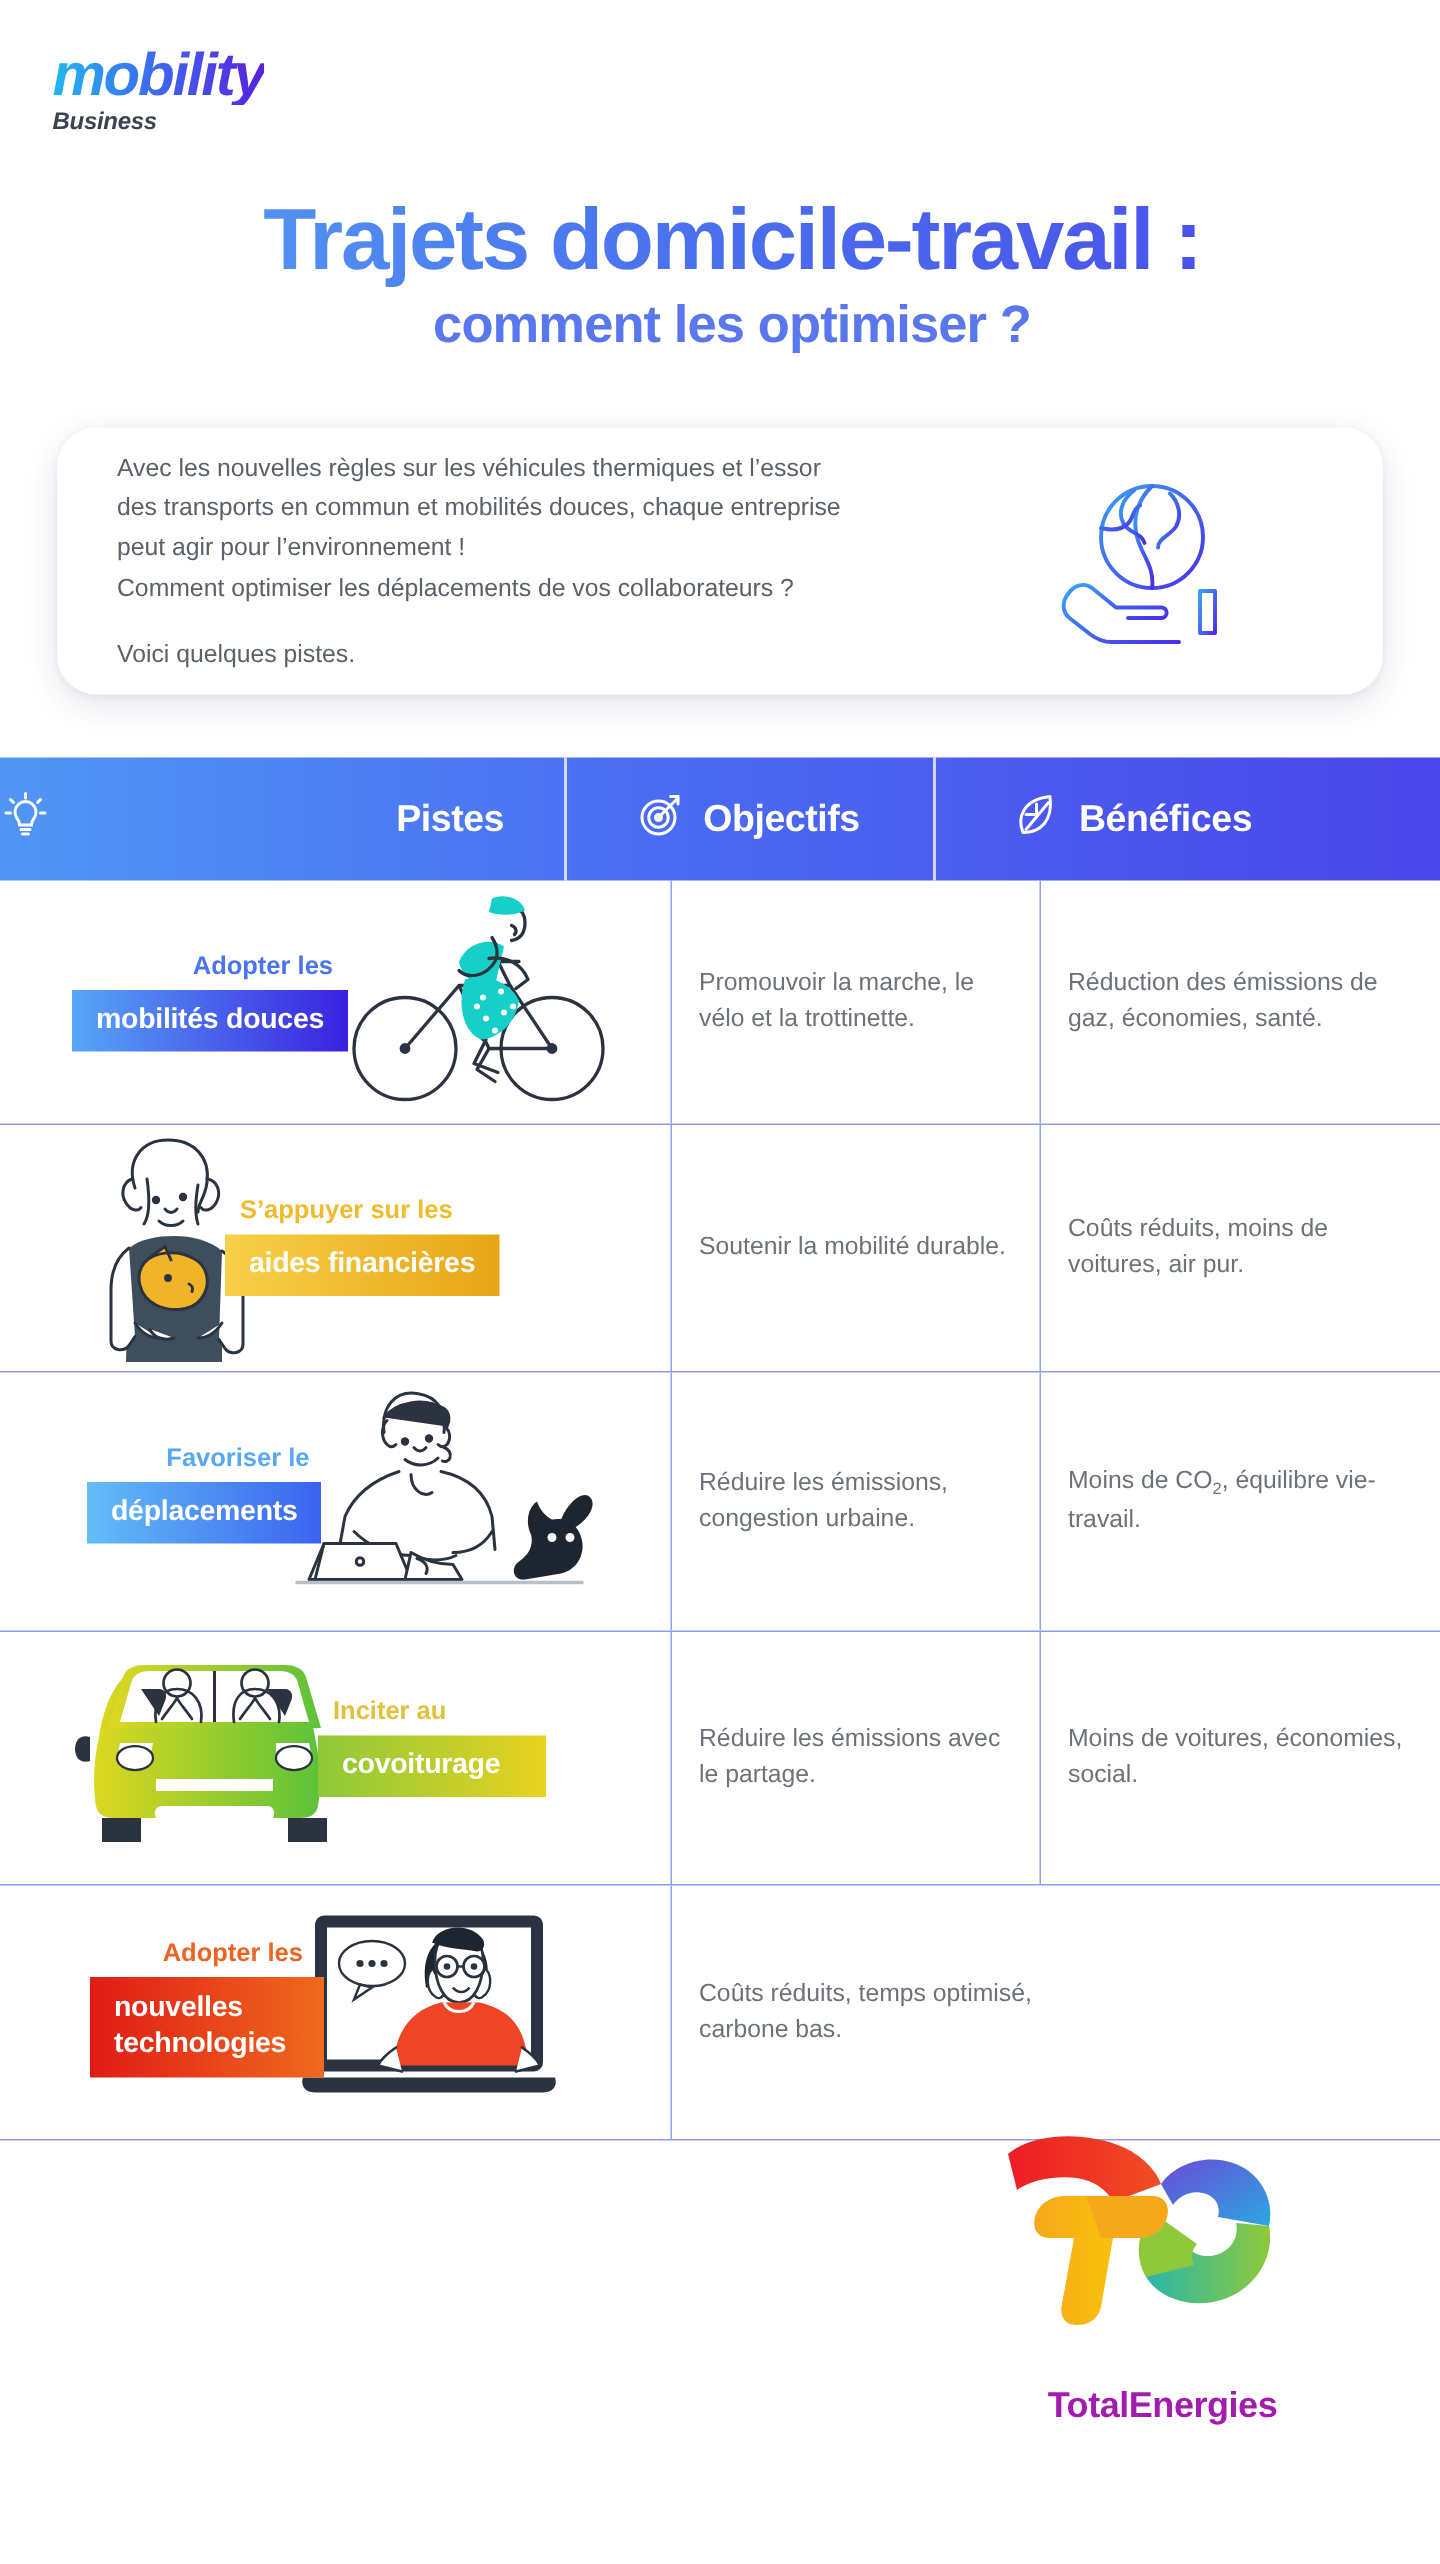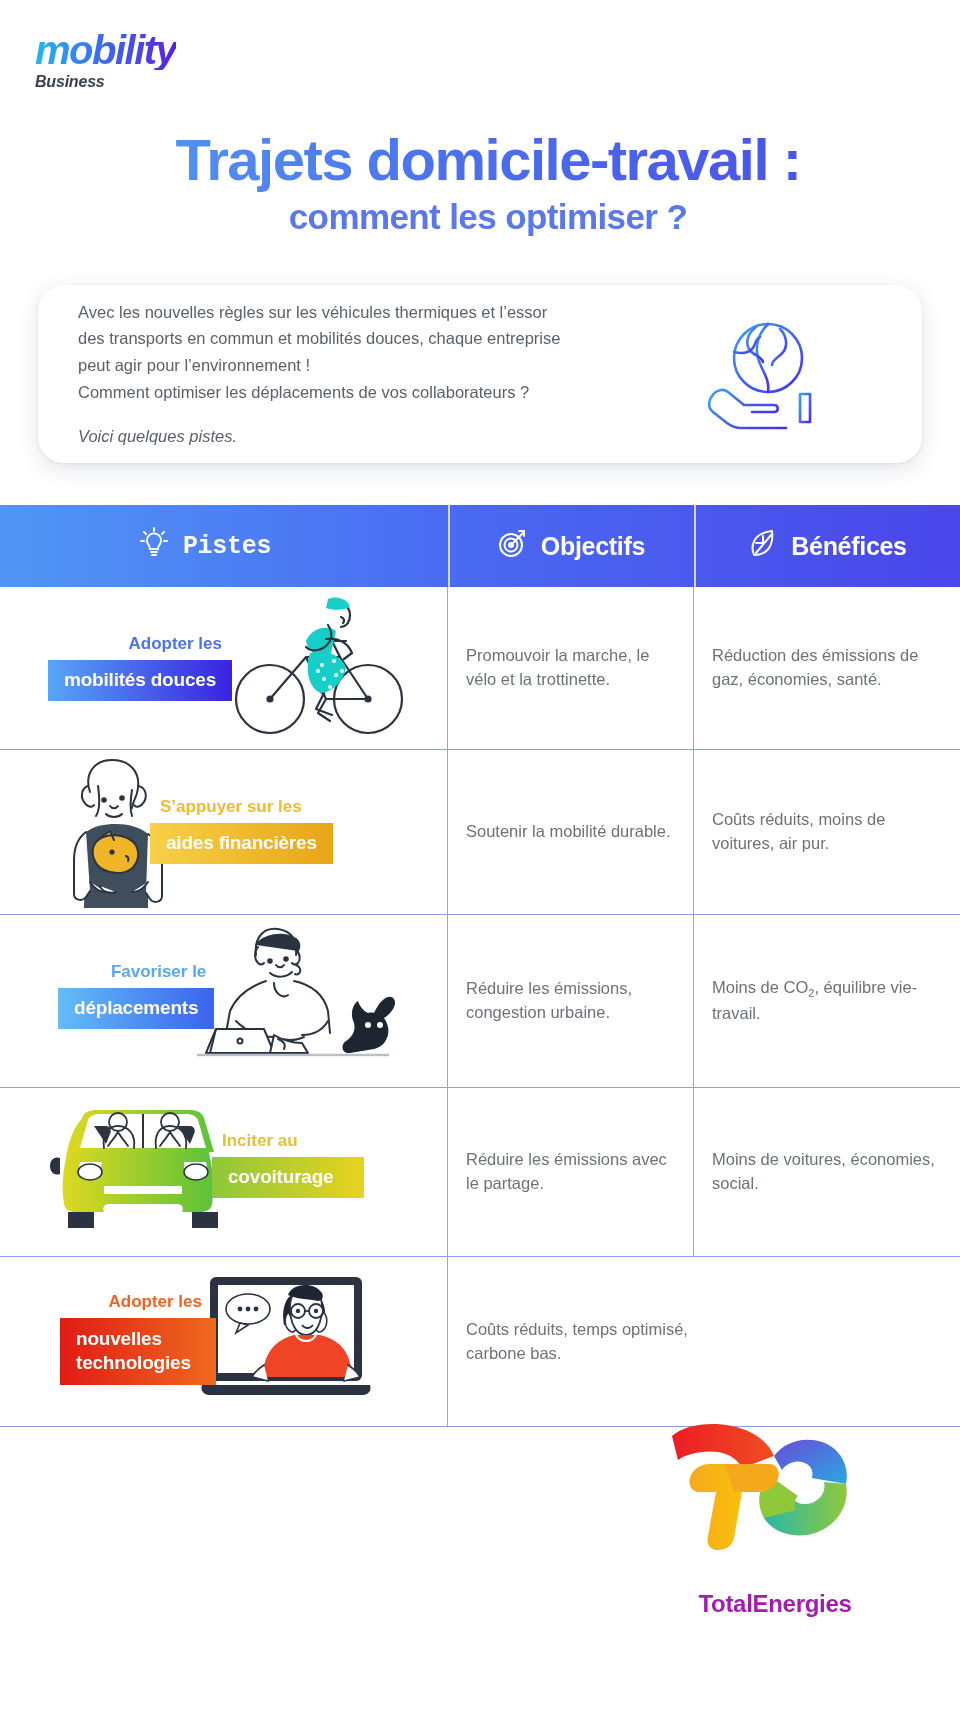--- a/index.html
+++ b/index.html
@@ -41,35 +41,35 @@
   }
 
   
   .intro-card {
     position:absolute; left:38px; top:285px; width:884px; height:178px;
     background:#ffffff; border-radius:26px;
     box-shadow: 0 6px 22px rgba(40,50,90,0.13), 0 1px 4px rgba(40,50,90,0.07);
     display:flex; align-items:center;
   }
   .intro-text { padding-left:40px; width:640px; color:#5b6069; font-size:16.5px; line-height:1.62; }
-  .intro-text p.gap { margin-top: 17px; font-style: italic; }
+  .intro-text p.gap { margin-top: 17px; }
   .intro-icon { margin-left: 18px; width: 130px; height: 120px; }
 
   
   .table { position:absolute; left:0; top:505px; width:960px; }
   .thead {
     display:flex; height:82px;
     background: linear-gradient(90deg,#5096f5 0%, #4a6cf2 45%, #4a46ea 100%);
   }
   .th {
     display:flex; align-items:center; gap:12px;
     color:#fff; font-size:25px; font-weight:700; letter-spacing:-0.3px;
     position:relative;
   }
-  .th.pistes   { width:448px; justify-content:center; padding-right:40px;font-family:Liberation Mono, monospace;}
+  .th.pistes   { width:376px; justify-content:space-between; padding-right:40px;}
   .th.obj      { width:246px; justify-content:center; }
   .th.ben      { width:266px; justify-content:center; }
   .th + .th::before {
     content:""; position:absolute; left:0; top:0; height:100%; width:2px;
     background:rgba(255,255,255,0.75);
   }
   .th svg { flex:0 0 auto; }
 
   .row { display:flex; border-bottom:1px solid #8c9df0; min-height:163px; }
   .row:first-of-type { border-top:none; }

